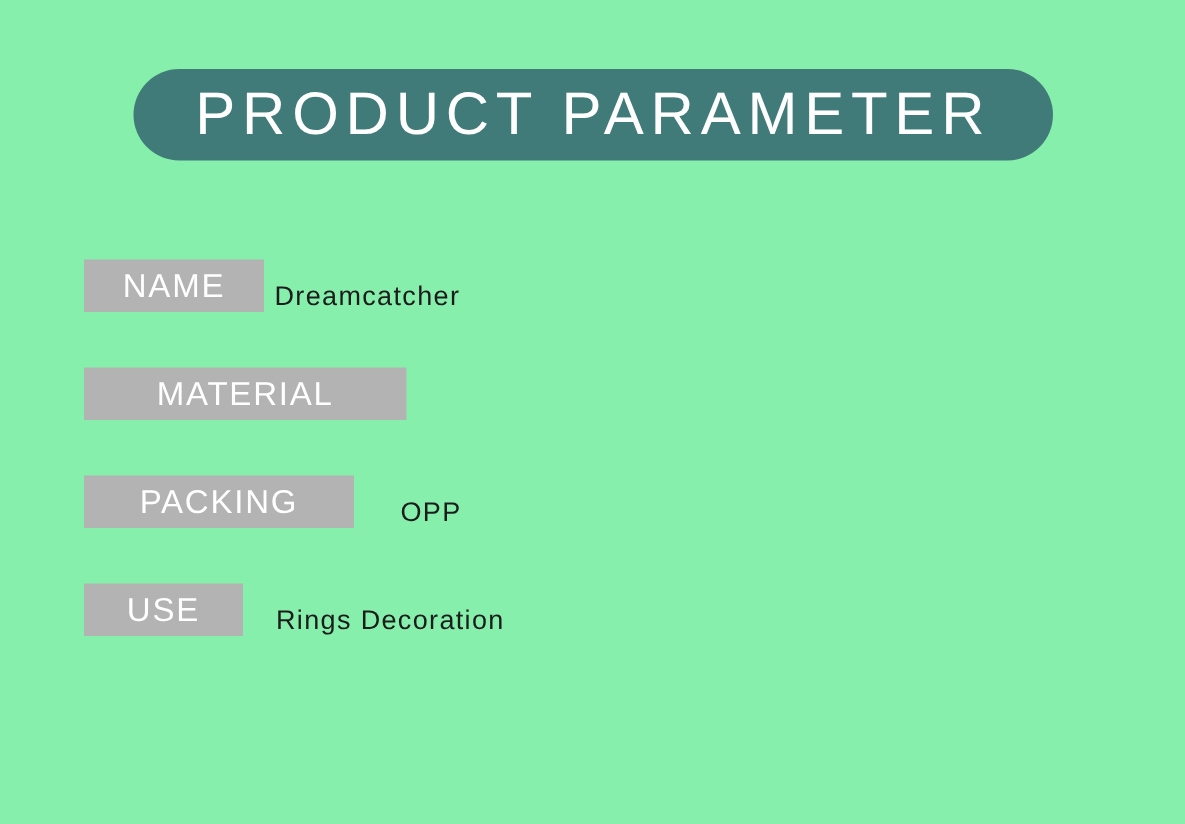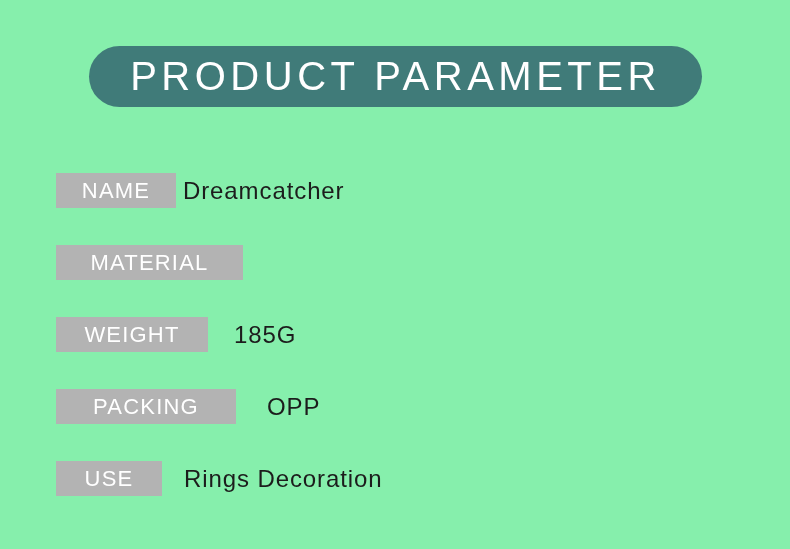--- a/index.html
+++ b/index.html
@@ -51,21 +51,21 @@
     position: absolute;
     left: 56px;
     top: 173px;
     width: 700px;
   }
   .param-row {
     position: relative;
     height: 35px;
     margin-bottom: 37px;
     display: flex;
-    align-items: center;
+    align-items: flex-end;
   }
   .param-row:last-child {
     margin-bottom: 0;
   }
   .param-label {
     height: 35px;
     background: #b3b3b3;
     color: #ffffff;
     font-family: "Liberation Sans", sans-serif;
     font-size: 22px;
@@ -74,32 +74,32 @@
     display: flex;
     align-items: center;
     justify-content: center;
     box-sizing: border-box;
     white-space: nowrap;
     flex: none;
   }
   .param-value {
     color: #1c1c1c;
     font-family: "Liberation Sans", sans-serif;
-    font-size: 24px;
+    font-size: 18px;
     font-weight: 400;
     letter-spacing: 0.9px;
     white-space: nowrap;
     flex: none;
   }
 
   
   .row-name    .param-label { width: 120px; }
   .row-name    .param-value { margin-left: 7px; }
 
-  .row-material .param-label { width: 187px; }
+  .row-material .param-label { width: 215px; }
   .row-material .param-value { margin-left: 12px; }
 
   .row-weight  .param-label { width: 152px; }
   .row-weight  .param-value { margin-left: 26px; }
 
   .row-packing .param-label { width: 180px; }
   .row-packing .param-value { margin-left: 31px; }
 
   .row-use     .param-label { width: 106px; }
   .row-use     .param-value { margin-left: 22px; }
@@ -117,24 +117,20 @@
 
     <div class="param-row row-name">
       <div class="param-label">NAME</div>
       <div class="param-value">Dreamcatcher</div>
     </div>
 
     <div class="param-row row-material">
       <div class="param-label">MATERIAL</div>
     </div>
 
-    <div class="param-row row-weight">
-      <div class="param-label">WEIGHT</div>
-      <div class="param-value">185G</div>
-    </div>
 
     <div class="param-row row-packing">
       <div class="param-label">PACKING</div>
       <div class="param-value">OPP</div>
     </div>
 
     <div class="param-row row-use">
       <div class="param-label">USE</div>
       <div class="param-value">Rings Decoration</div>
     </div>

